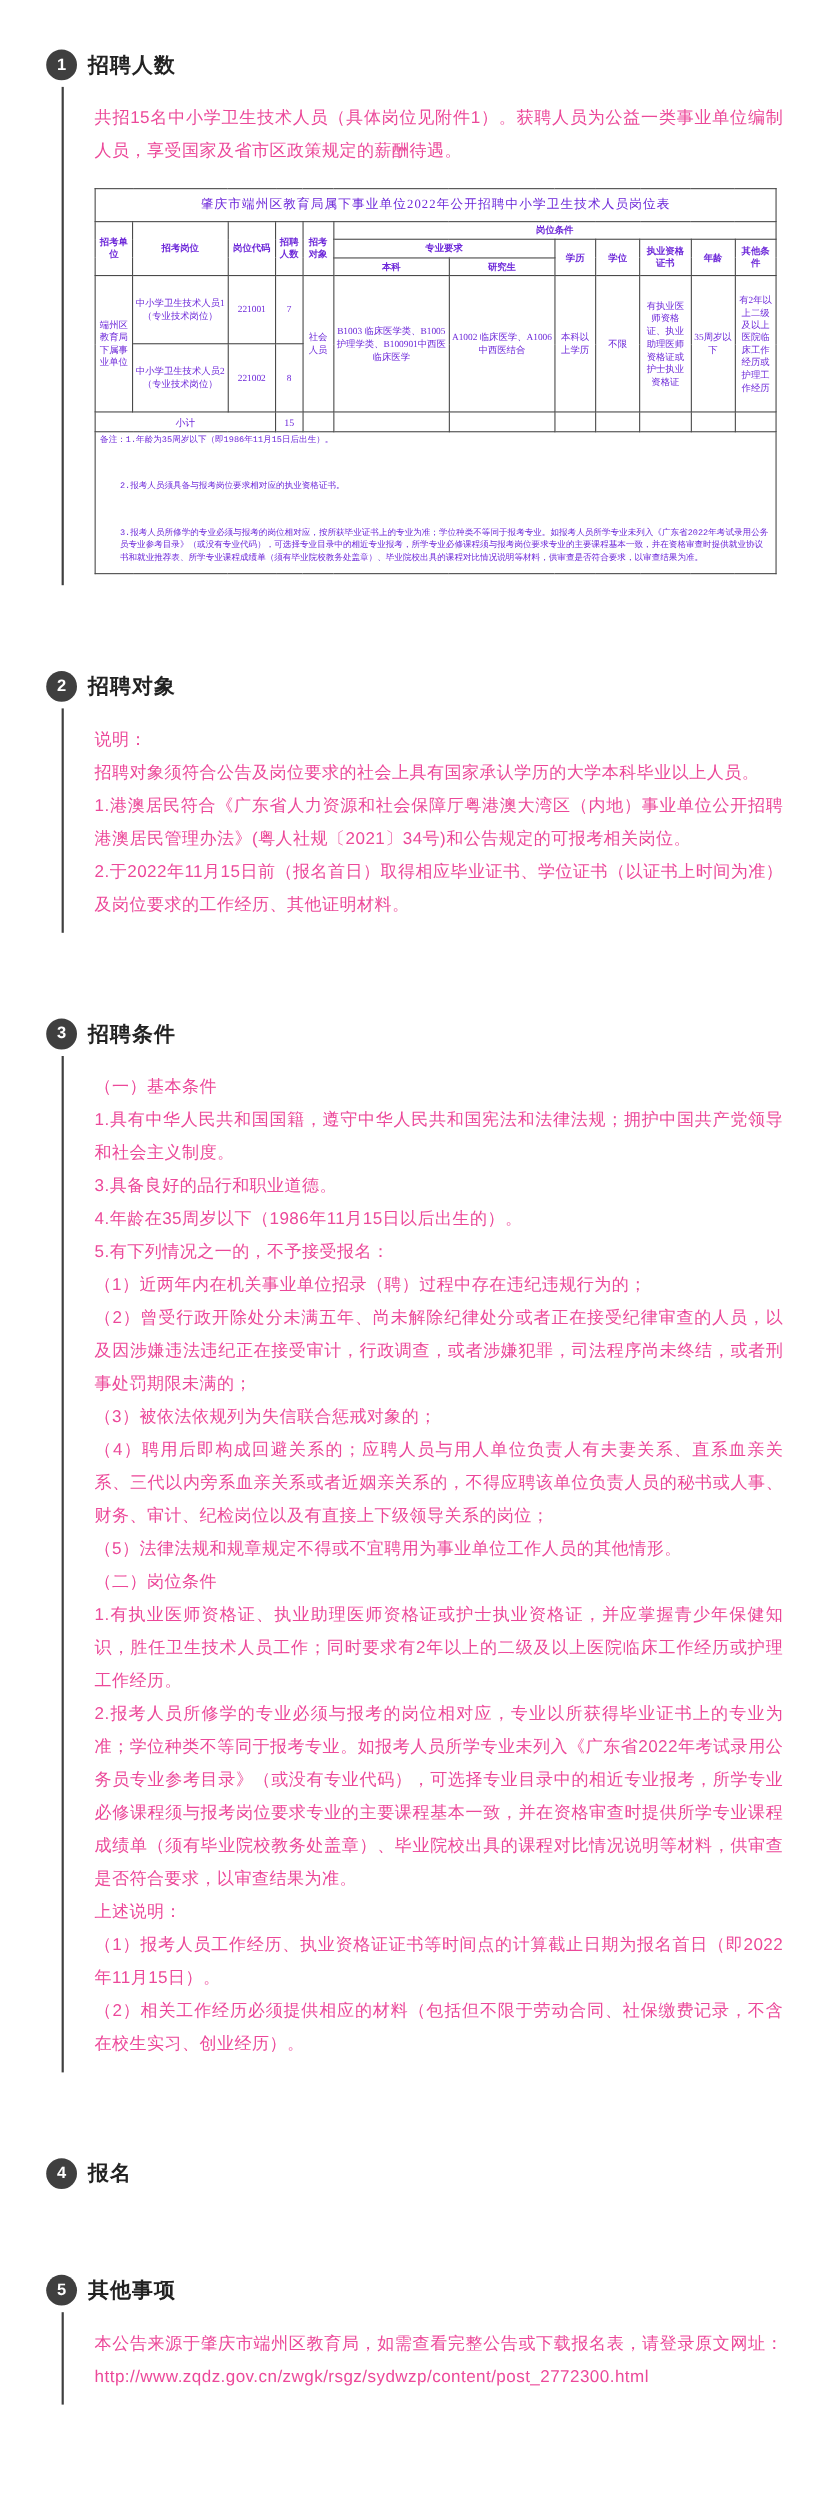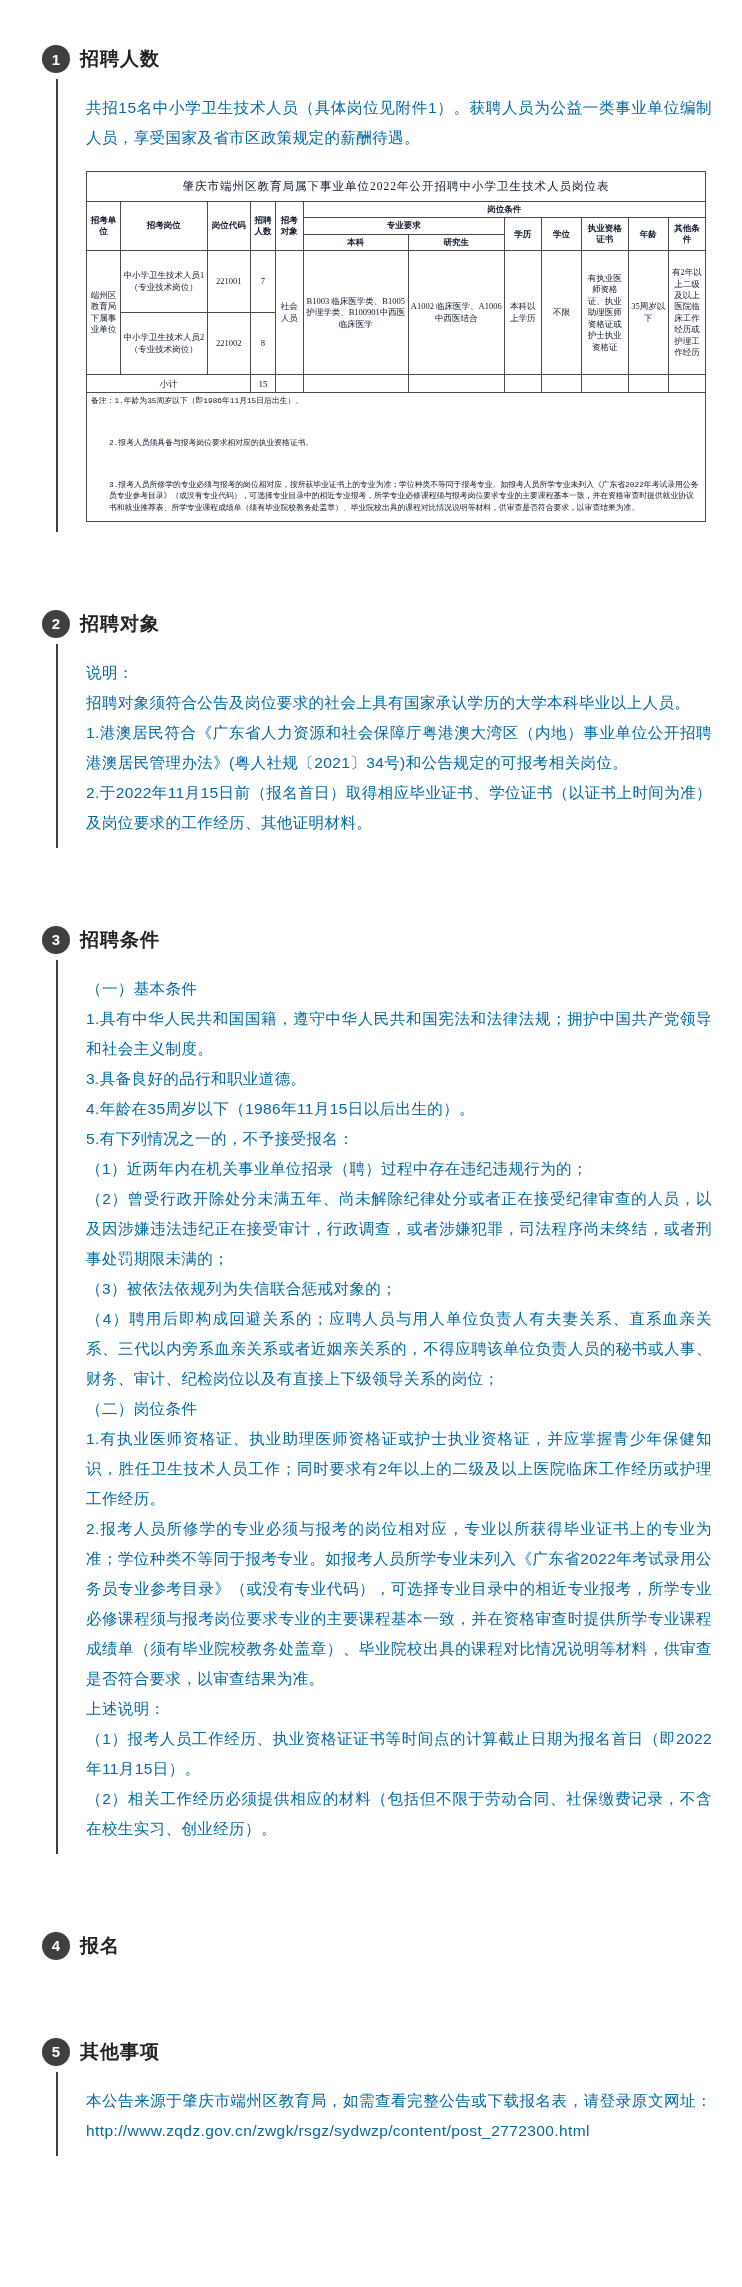--- a/index.html
+++ b/index.html
@@ -37,32 +37,32 @@
   }
   .sec-body {
     margin-left: 56px;
     margin-top: 6px;
     border-left: 2px solid #3f3f3f;
     padding: 14px 30px 10px 28px;
   }
   .sec-body p {
     font-size: 15.5px;
     line-height: 30px;
-    color: #0369a1;
+    color: #ec4899;
     letter-spacing: 0.4px;
     text-align: justify;
   }
   
   .job-table-wrap { margin-top: 18px; }
   table.job-table {
     width: 620px;
     border-collapse: collapse;
     table-layout: fixed;
     font-family: "Liberation Serif", "DejaVu Serif", serif;
-    color: #0f172a;
+    color: #6d28d9;
     background: #ffffff;
   }
   table.job-table th, table.job-table td {
     border: 1px solid #4a4a4a;
     text-align: center;
     vertical-align: middle;
     padding: 2px 2px;
     font-size: 8.5px;
     line-height: 1.35;
     font-weight: normal;
@@ -202,20 +202,21 @@
   <div class="sec-body">
     <p>（一）基本条件</p>
     <p>1.具有中华人民共和国国籍，遵守中华人民共和国宪法和法律法规；拥护中国共产党领导和社会主义制度。</p>
     <p>3.具备良好的品行和职业道德。</p>
     <p>4.年龄在35周岁以下（1986年11月15日以后出生的）。</p>
     <p>5.有下列情况之一的，不予接受报名：</p>
     <p>（1）近两年内在机关事业单位招录（聘）过程中存在违纪违规行为的；</p>
     <p>（2）曾受行政开除处分未满五年、尚未解除纪律处分或者正在接受纪律审查的人员，以及因涉嫌违法违纪正在接受审计，行政调查，或者涉嫌犯罪，司法程序尚未终结，或者刑事处罚期限未满的；</p>
     <p>（3）被依法依规列为失信联合惩戒对象的；</p>
     <p>（4）聘用后即构成回避关系的；应聘人员与用人单位负责人有夫妻关系、直系血亲关系、三代以内旁系血亲关系或者近姻亲关系的，不得应聘该单位负责人员的秘书或人事、财务、审计、纪检岗位以及有直接上下级领导关系的岗位；</p>
+    <p>（5）法律法规和规章规定不得或不宜聘用为事业单位工作人员的其他情形。</p>
     <p>（二）岗位条件</p>
     <p>1.有执业医师资格证、执业助理医师资格证或护士执业资格证，并应掌握青少年保健知识，胜任卫生技术人员工作；同时要求有2年以上的二级及以上医院临床工作经历或护理工作经历。</p>
     <p>2.报考人员所修学的专业必须与报考的岗位相对应，专业以所获得毕业证书上的专业为准；学位种类不等同于报考专业。如报考人员所学专业未列入《广东省2022年考试录用公务员专业参考目录》（或没有专业代码），可选择专业目录中的相近专业报考，所学专业必修课程须与报考岗位要求专业的主要课程基本一致，并在资格审查时提供所学专业课程成绩单（须有毕业院校教务处盖章）、毕业院校出具的课程对比情况说明等材料，供审查是否符合要求，以审查结果为准。</p>
     <p>上述说明：</p>
     <p>（1）报考人员工作经历、执业资格证证书等时间点的计算截止日期为报名首日（即2022年11月15日）。</p>
     <p>（2）相关工作经历必须提供相应的材料（包括但不限于劳动合同、社保缴费记录，不含在校生实习、创业经历）。</p>
   </div>
 </section>
 
 <section class="sec">

